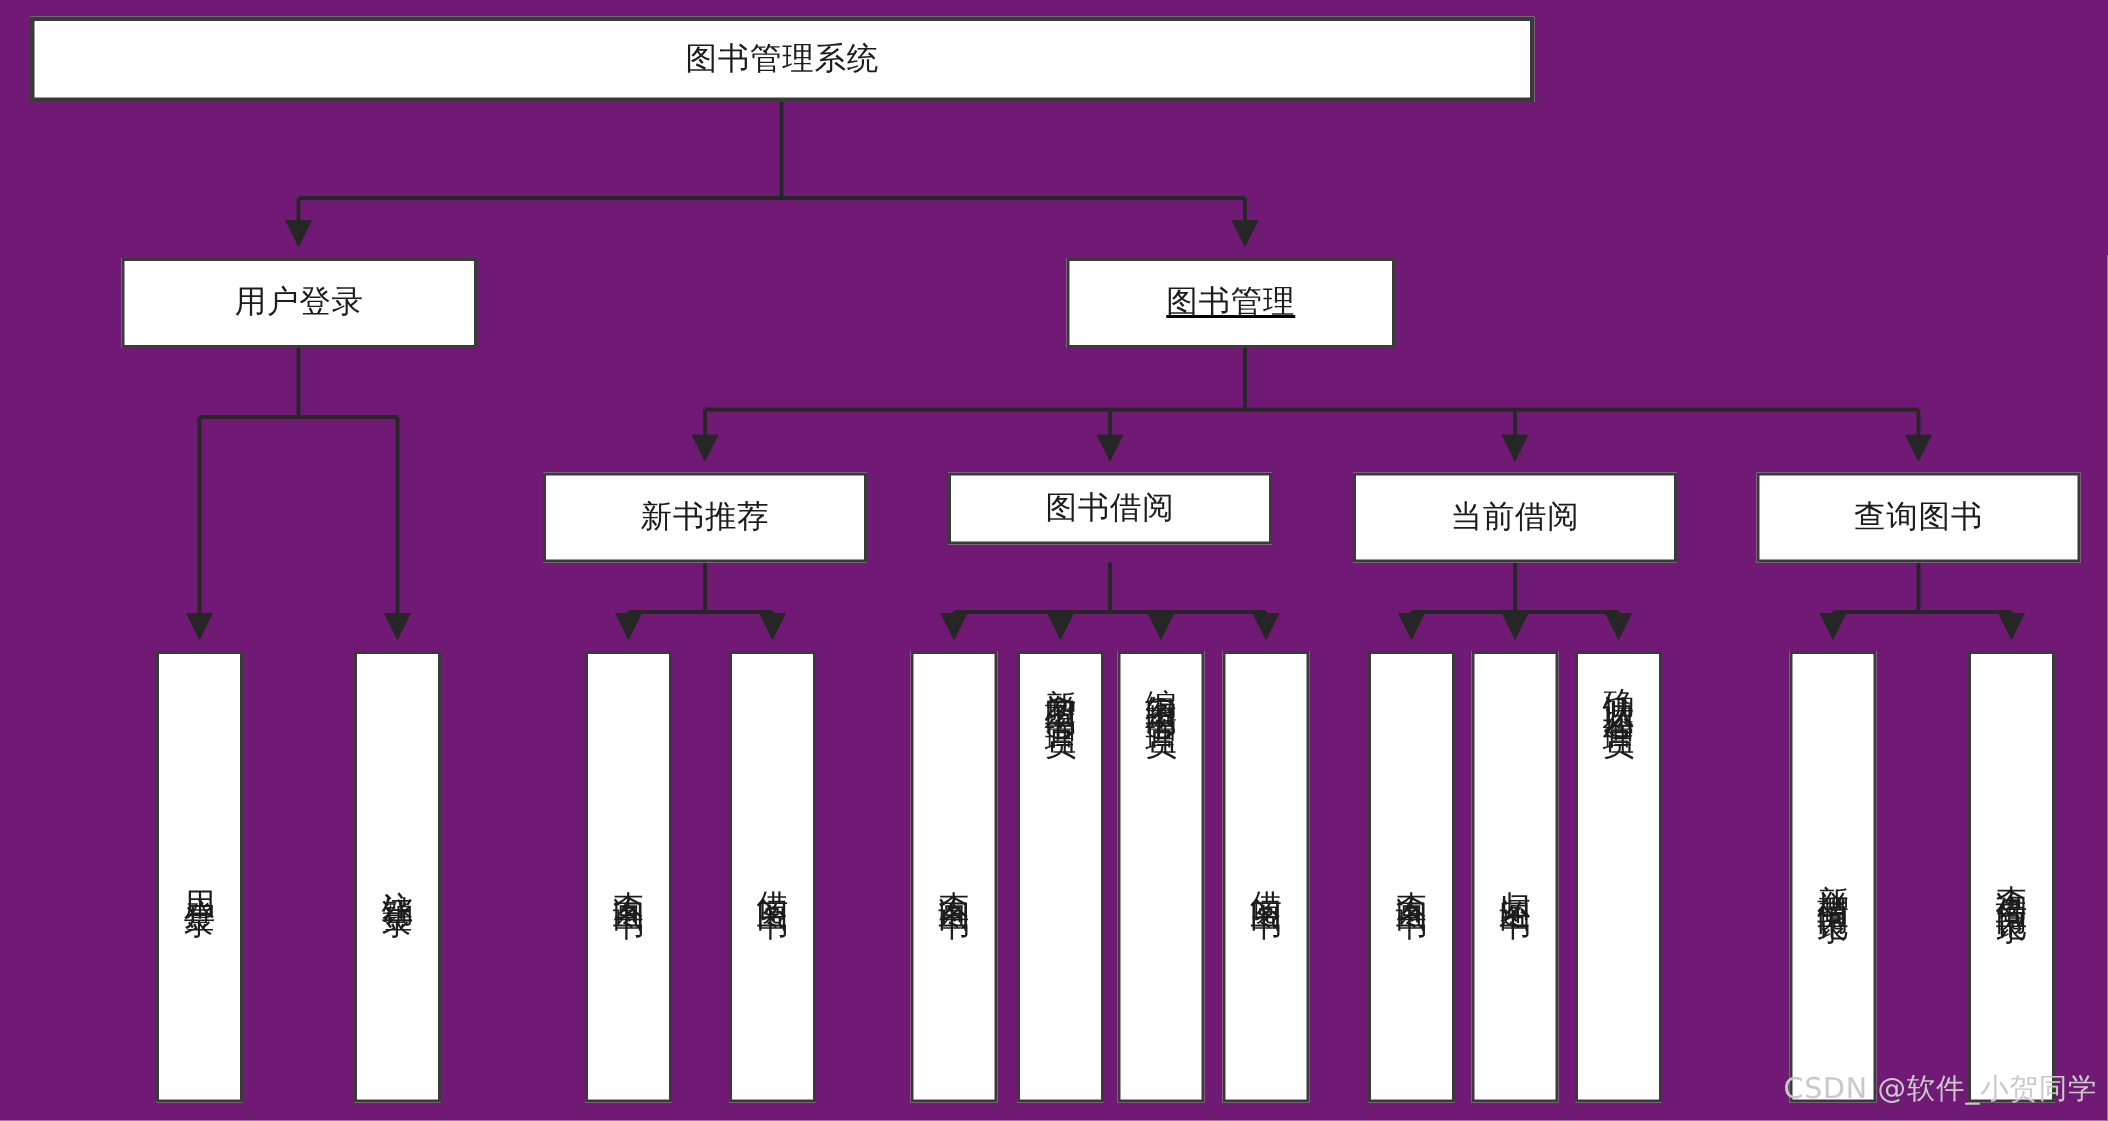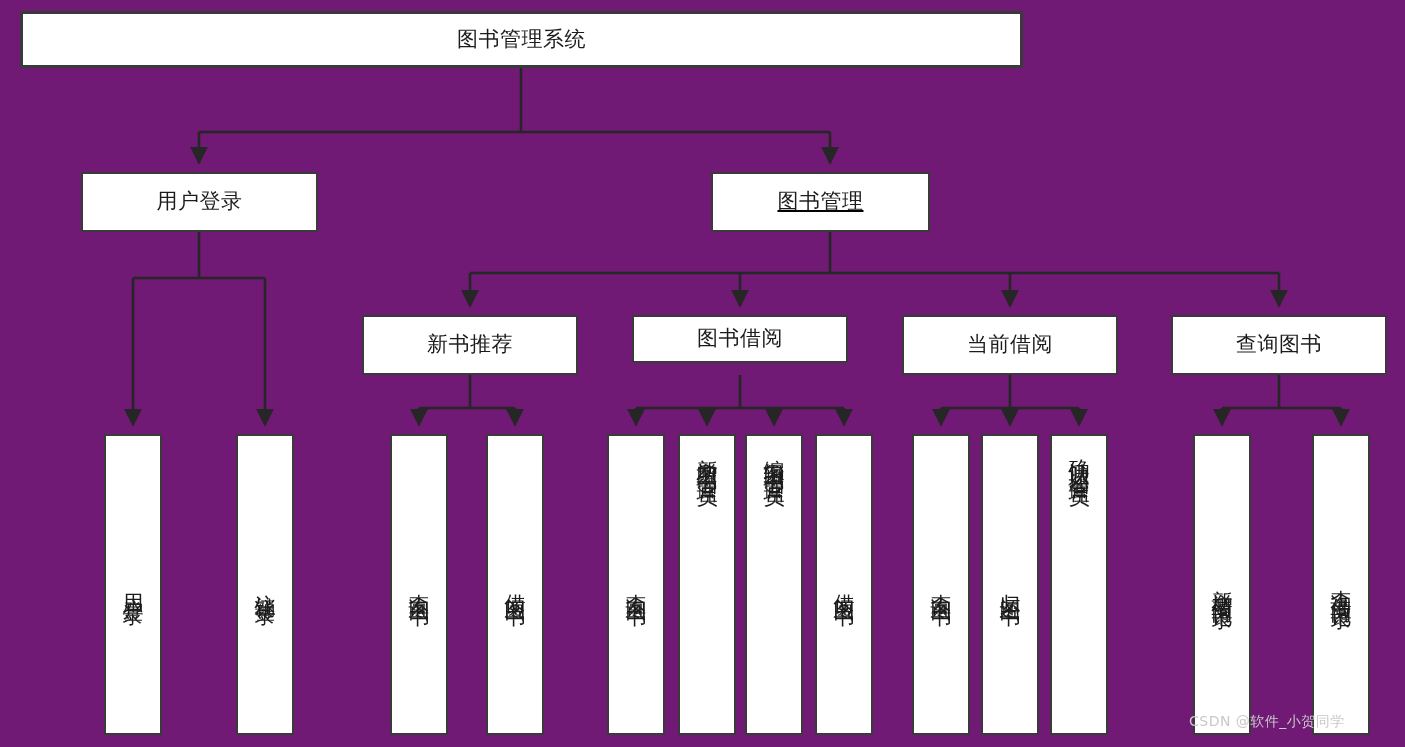--- a/index.html
+++ b/index.html
@@ -61,21 +61,21 @@
     align-items: flex-start;
     justify-content: center;
     padding-top: 6px;
   }
   .leaf-box.centered {
     align-items: center;
     padding-top: 0;
   }
   .watermark {
     position: absolute;
-    font-size: 14px;
+    font-size: 19px;
     color: #c9c9c9;
     white-space: nowrap;
     letter-spacing: 0.5px;
     pointer-events: none;
   }
 </style>
 </head>
 <body>
 
 <div id="diagram-root">

